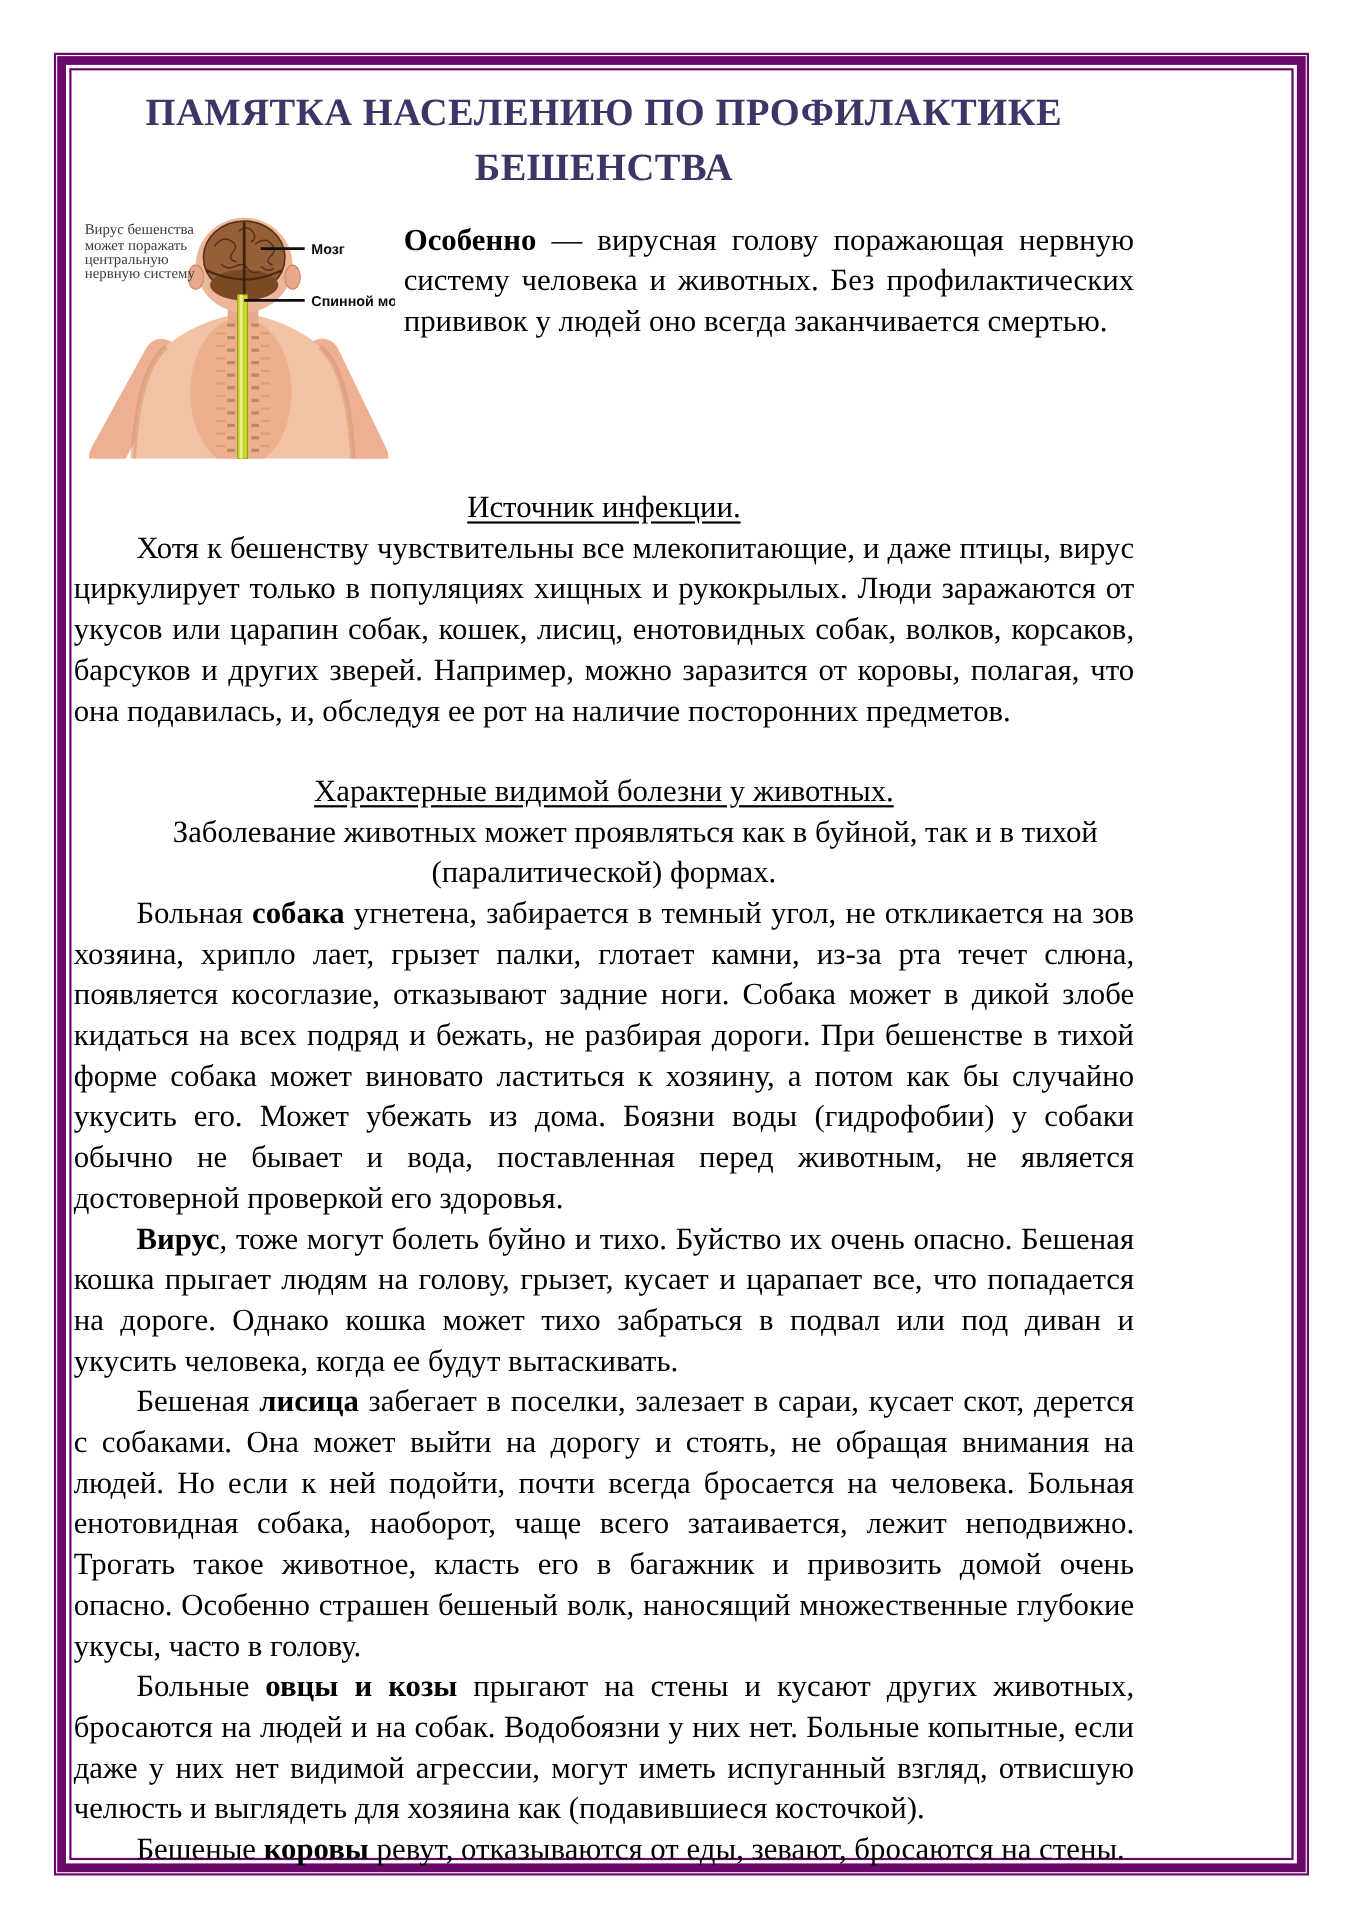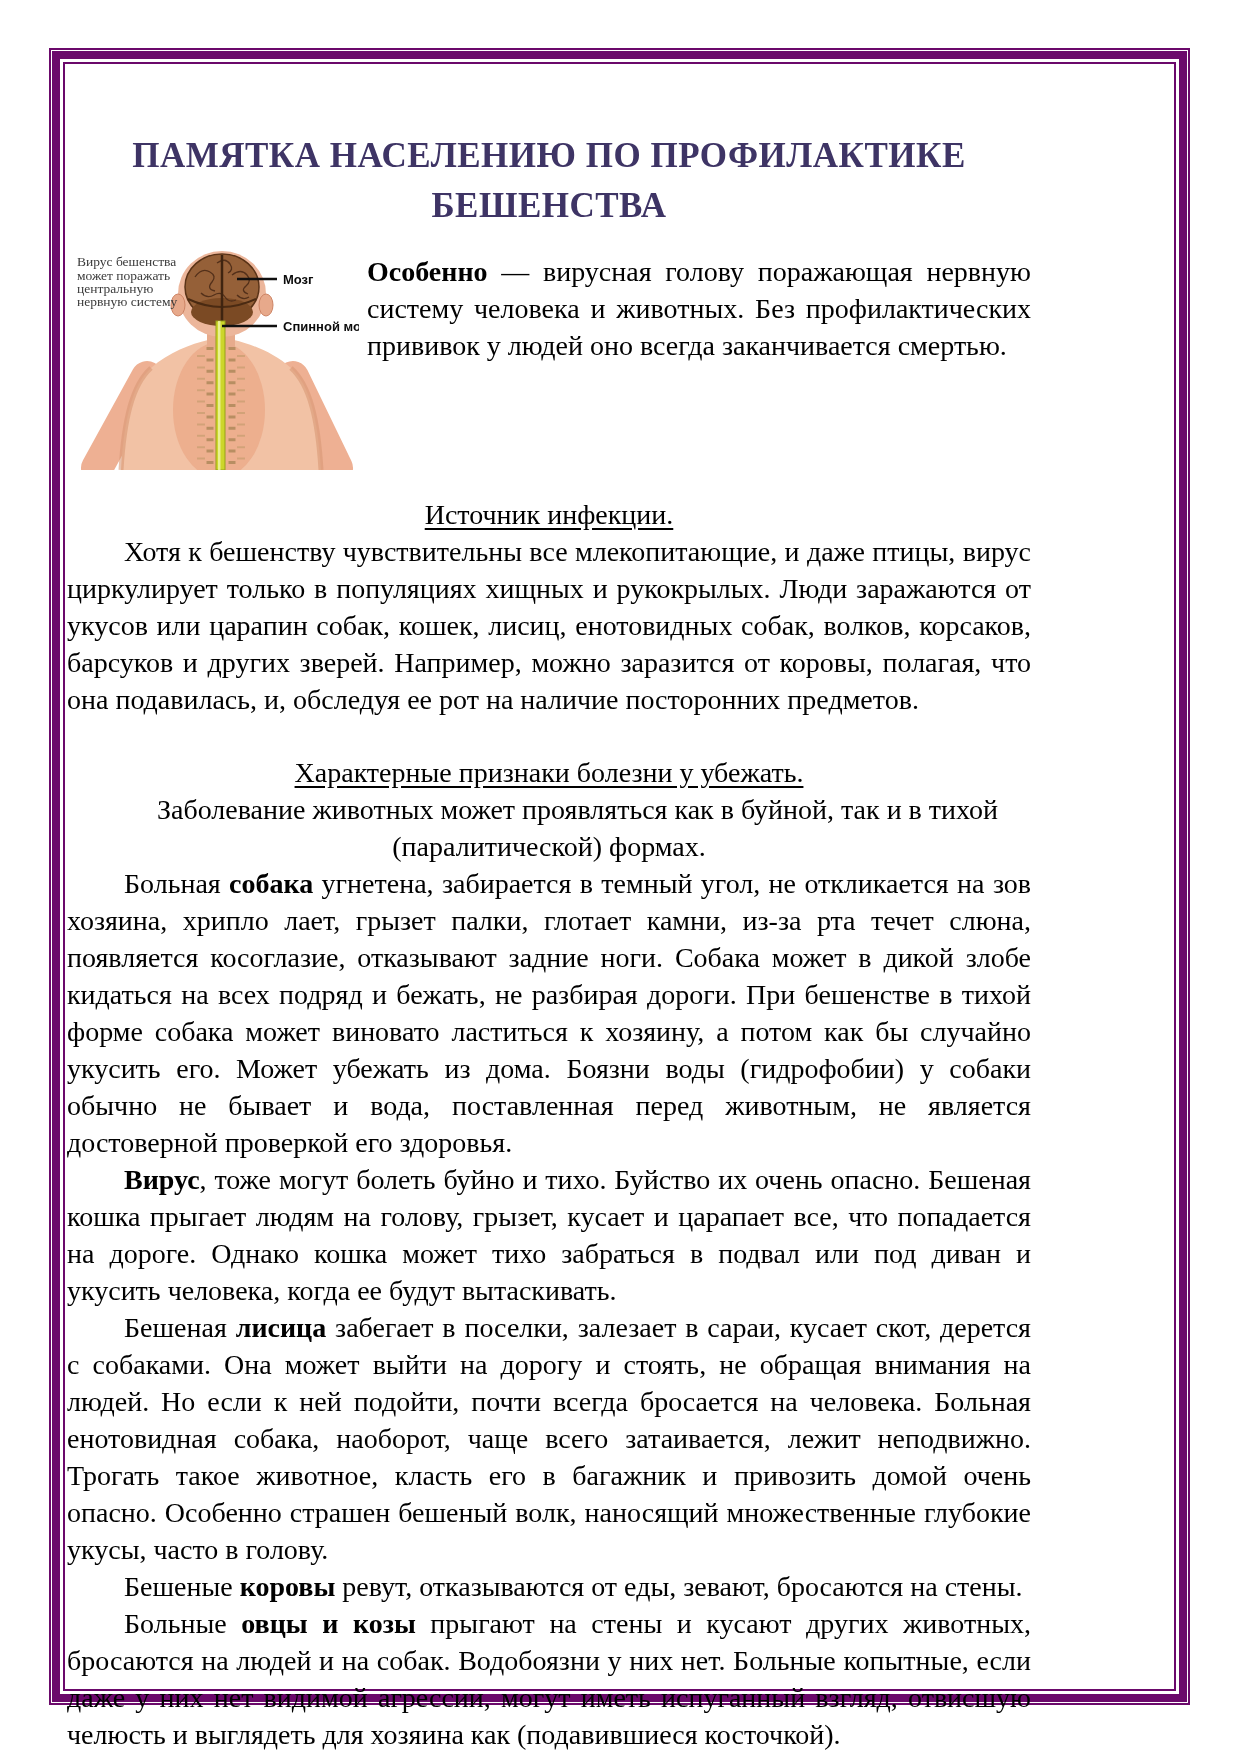--- a/index.html
+++ b/index.html
@@ -28,24 +28,23 @@
   }
   .frame-inner {
     position: absolute;
     inset: 3px;
     border: 2px solid #6b096b;
   }
 
   .content {
     position: absolute;
     inset: 0;
-    padding: 35px 143px 0 2px;
+    padding: 14px 143px 0 2px;
     font-size: 28px;
     line-height: 37px;
-    margin-top: 32px;
   }
 
   .doc-title {
     margin: 0;
     text-align: center;
     font-size: 35px;
     line-height: 50px;
     font-weight: bold;
     color: #3e3465;
     letter-spacing: 0.5px;
@@ -166,25 +165,25 @@
                 <text x="10" y="71" class="fig-caption">нервную систему</text>
               </g>
             </svg>
           </div>
 
           <p class="intro body-par"><b>Особенно</b><span> — вирусная голову поражающая нервную систему человека и животных. Без профилактических прививок у людей оно всегда заканчивается смертью.</span></p>
 
           <h2 class="section-heading">Источник инфекции.</h2>
           <p class="body-par indent"><span>Хотя к бешенству чувствительны все млекопитающие, и даже птицы, вирус циркулирует только в популяциях хищных и рукокрылых. Люди заражаются от укусов или царапин собак, кошек, лисиц, енотовидных собак, волков, корсаков, барсуков и других зверей. Например, можно заразится от коровы, полагая, что она подавилась, и, обследуя ее рот на наличие посторонних предметов.</span></p>
 
-          <h2 class="section-heading second">Характерные признаки болезни у убежать.</h2>
+          <h2 class="section-heading second">Характерные видимой болезни у животных.</h2>
           <p class="body-par indent left-align"><span>Заболевание животных может проявляться как в буйной, так и в тихой (паралитической) формах.</span></p>
           <p class="body-par indent"><span>Больная </span><b>собака</b><span> угнетена, забирается в темный угол, не откликается на зов хозяина, хрипло лает, грызет палки, глотает камни, из-за рта течет слюна, появляется косоглазие, отказывают задние ноги. Собака может в дикой злобе кидаться на всех подряд и бежать, не разбирая дороги. При бешенстве в тихой форме собака может виновато ластиться к хозяину, а потом как бы случайно укусить его. Может убежать из дома. Боязни воды (гидрофобии) у собаки обычно не бывает и вода, поставленная перед животным, не является достоверной проверкой его здоровья.</span></p>
           <p class="body-par indent"><b>Вирус</b><span>, тоже могут болеть буйно и тихо. Буйство их очень опасно. Бешеная кошка прыгает людям на голову, грызет, кусает и царапает все, что попадается на дороге. Однако кошка может тихо забраться в подвал или под диван и укусить человека, когда ее будут вытаскивать.</span></p>
           <p class="body-par indent"><span>Бешеная </span><b>лисица</b><span> забегает в поселки, залезает в сараи, кусает скот, дерется с собаками. Она может выйти на дорогу и стоять, не обращая внимания на людей. Но если к ней подойти, почти всегда бросается на человека. Больная енотовидная собака, наоборот, чаще всего затаивается, лежит неподвижно. Трогать такое животное, класть его в багажник и привозить домой очень опасно. Особенно страшен бешеный волк, наносящий множественные глубокие укусы, часто в голову.</span></p>
+          <p class="body-par indent"><span>Больные </span><b>овцы и козы</b><span> прыгают на стены и кусают других животных, бросаются на людей и на собак. Водобоязни у них нет. Больные копытные, если даже у них нет видимой агрессии, могут иметь испуганный взгляд, отвисшую челюсть и выглядеть для хозяина как (подавившиеся косточкой).</span></p>
           <p class="body-par indent"><span>Бешеные </span><b>коровы</b><span> ревут, отказываются от еды, зевают, бросаются на стены.</span></p>
-          <p class="body-par indent"><span>Больные </span><b>овцы и козы</b><span> прыгают на стены и кусают других животных, бросаются на людей и на собак. Водобоязни у них нет. Больные копытные, если даже у них нет видимой агрессии, могут иметь испуганный взгляд, отвисшую челюсть и выглядеть для хозяина как (подавившиеся косточкой).</span></p>
 
         </div>
       </div>
     </div>
   </div>
 </div>
 
 </body></html>

